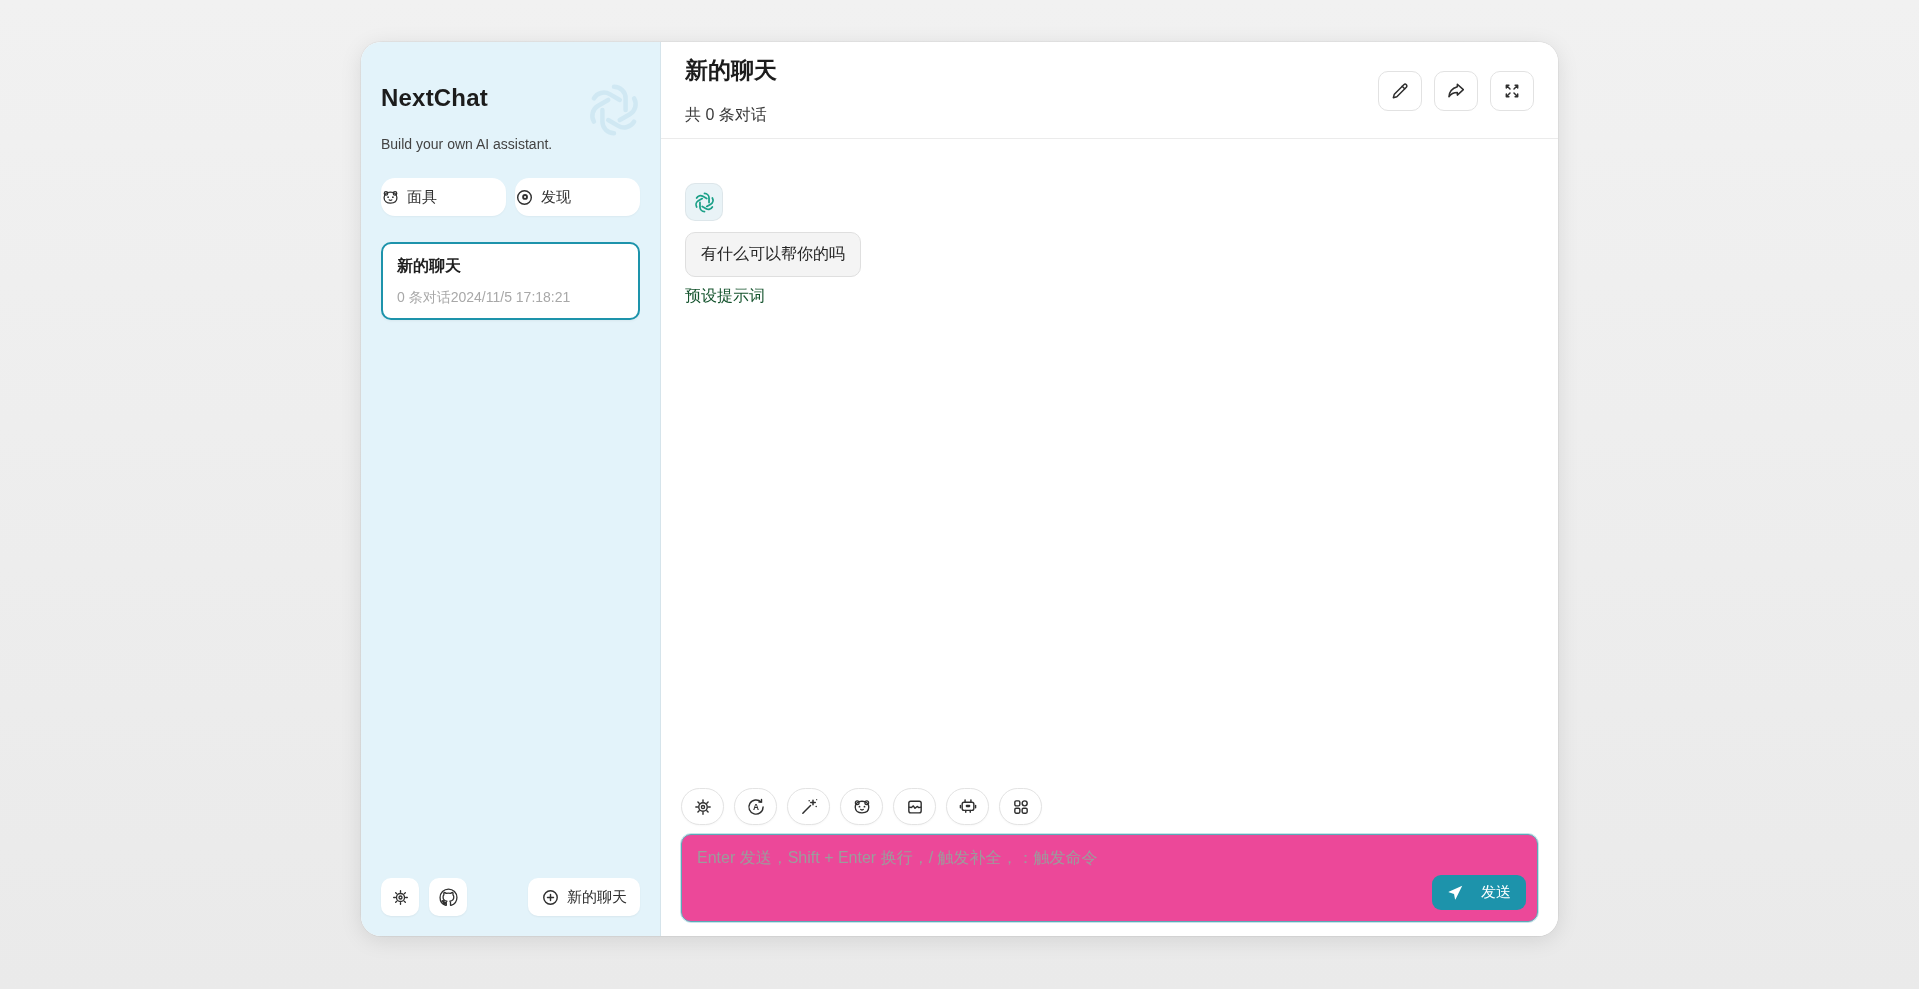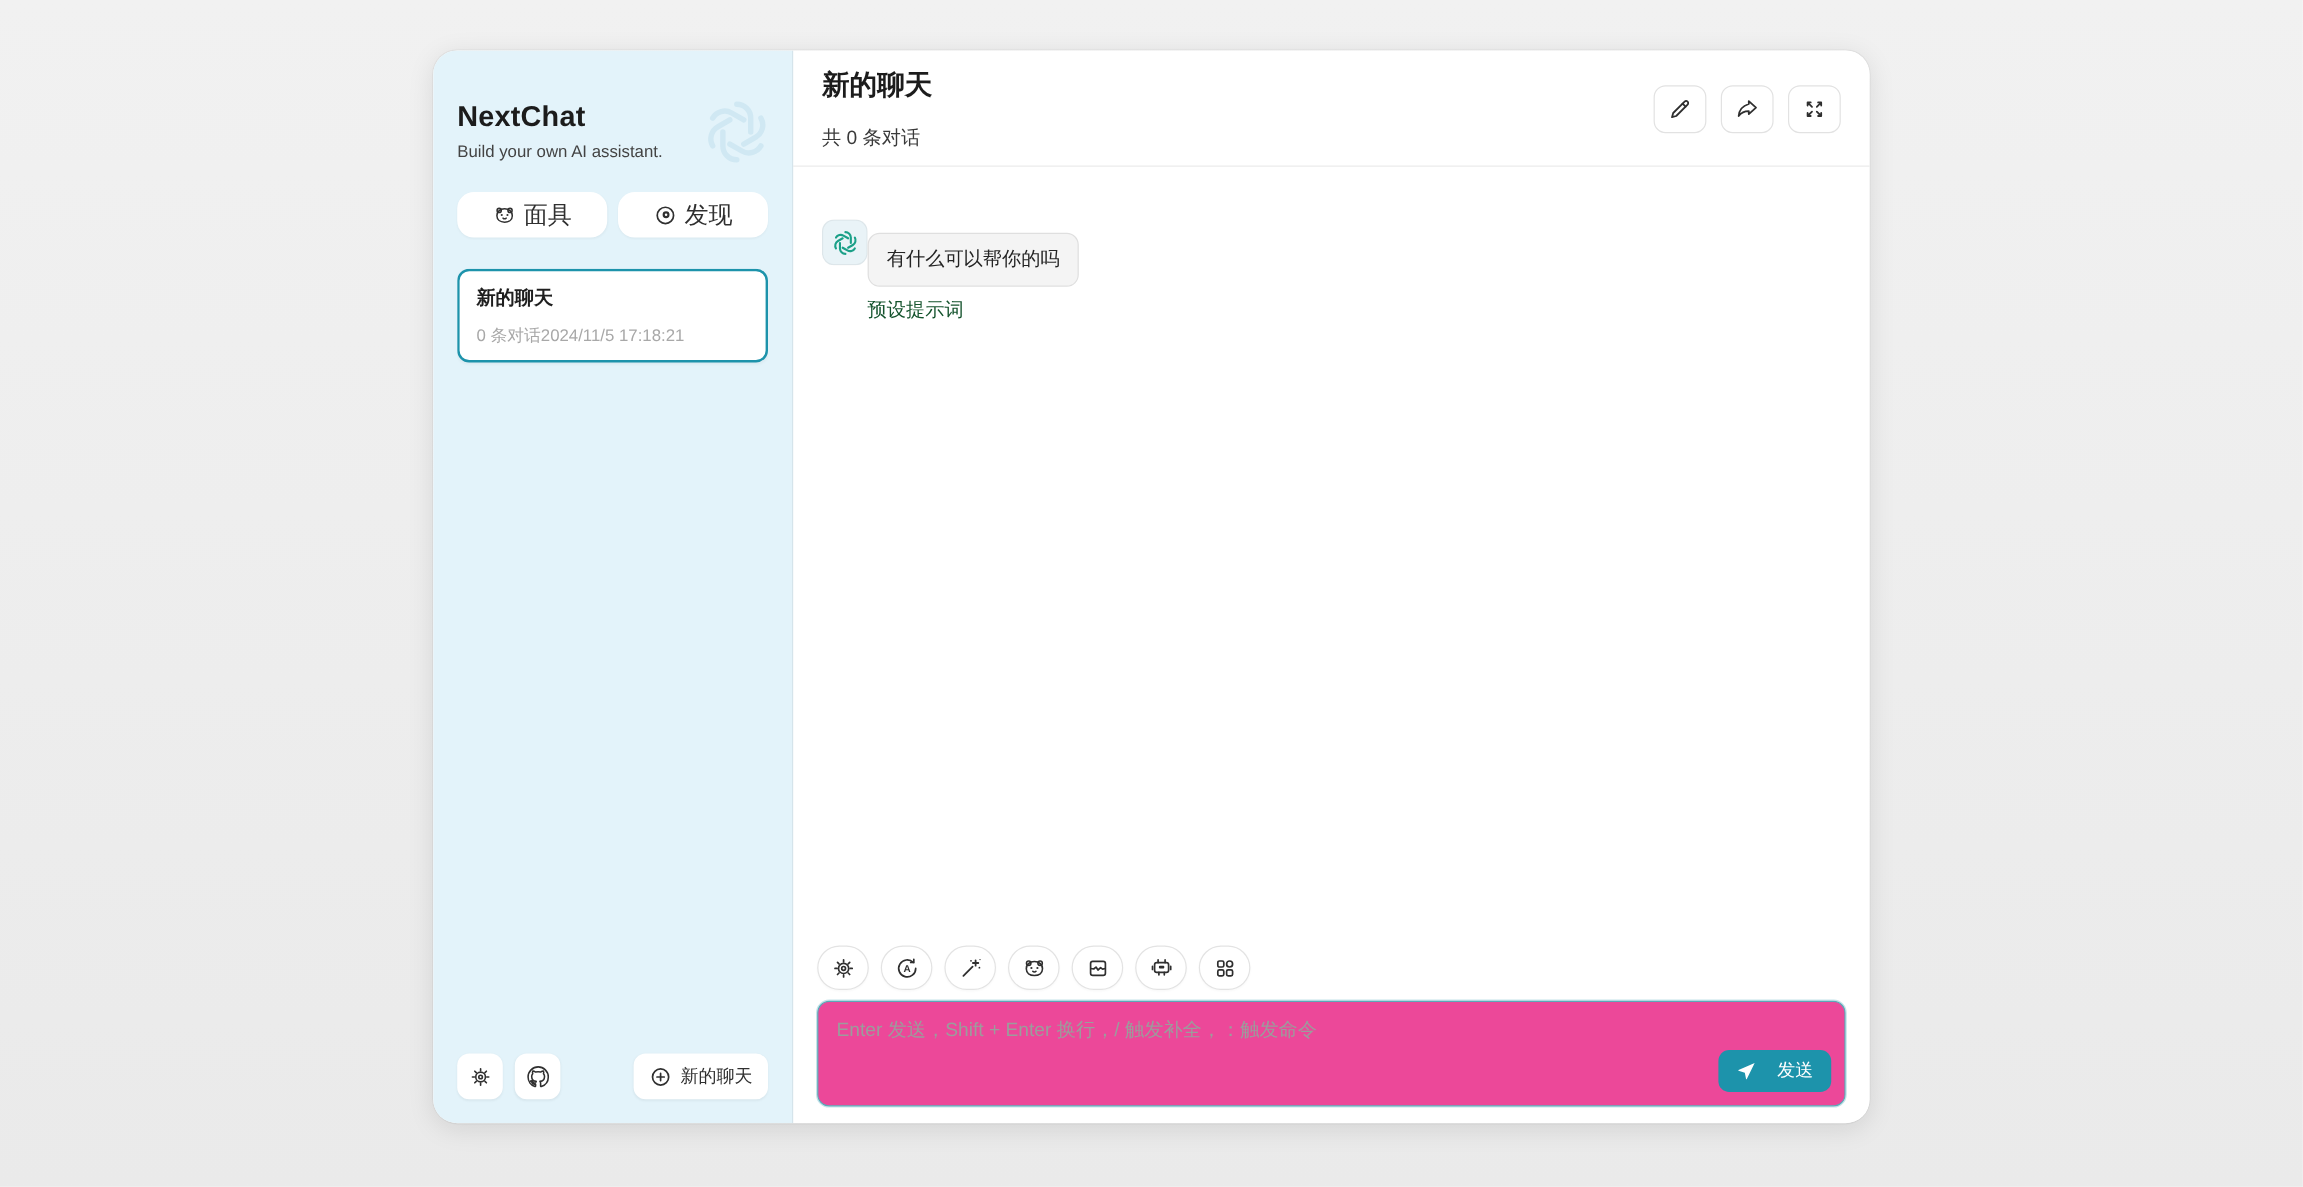--- a/index.html
+++ b/index.html
@@ -18,26 +18,26 @@
 
   
   .sidebar {
     width:300px; flex:0 0 300px; background:#e3f3fa; position:relative;
     padding:20px; display:flex; flex-direction:column;
     border-right:1px solid rgba(0,0,0,0.06);
   }
   .watermark { position:absolute; top:36px; right:14px; width:64px; height:64px; color:#d0e8f3; }
   .sb-head { margin-top:22px; position:relative; z-index:1; }
   .sb-title { font-size:24px; font-weight:700; color:#1c1c1c; letter-spacing:0.2px; }
-  .sb-sub { font-size:14px; color:#434343; margin-top:6px; }
+  .sb-sub { font-size:14px; color:#434343; margin-top:24px; }
   .sb-actions { display:flex; gap:9px; margin-top:26px; }
   .sb-actions button {
     flex:1; height:38px; border:none; border-radius:14px; background:#ffffff;
-    display:flex; align-items:center; justify-content:center; gap:7px;
-    font-size:20px; color:#303030; cursor:pointer; font-family:inherit;
+    display:flex; align-items:center; gap:7px;
+    font-size:15px; color:#303030; cursor:pointer; font-family:inherit;
     box-shadow:0 1px 2px rgba(0,0,0,0.04);
   }
   .ic { display:inline-flex; }
   .ic svg { width:19px; height:19px; }
   .chat-list { margin-top:26px; flex:1; overflow:hidden; }
   .chat-item {
     background:#ffffff; border:2px solid #1d93ab; border-radius:10px;
     padding:12px 14px 11px; cursor:pointer; box-shadow:0 1px 3px rgba(0,0,0,0.05);
   }
   .ci-title { font-size:16px; font-weight:700; color:#1f1f1f; }
@@ -66,21 +66,21 @@
              white-space:nowrap; overflow:hidden; text-overflow:ellipsis; cursor:pointer; }
   .h-sub { font-size:16px; color:#3a3a3a; margin-top:19px; }
   .h-actions { display:flex; gap:12px; }
   .h-actions button {
     width:44px; height:40px; background:#ffffff; border:1px solid #e2e2e2; border-radius:10px;
     display:flex; align-items:center; justify-content:center; cursor:pointer; color:#2f2f2f;
   }
   .h-actions svg { width:20px; height:20px; }
 
   .chat-body { flex:1; overflow:auto; padding:44px 24px 10px; position:relative; }
-  .msg { display:flex; flex-direction:row; align-items:flex-start; }
+  .msg { display:flex; flex-direction:column; align-items:flex-start; }
   .avatar {
     width:38px; height:38px; border-radius:10px; background:#e9f3f7;
     border:1px solid rgba(0,0,0,0.05);
     display:flex; align-items:center; justify-content:center; color:#1ba088;
   }
   .avatar svg { width:25px; height:25px; }
   .bubble-wrap { margin-top:11px; display:flex; flex-direction:column; }
   .bubble {
     background:#f4f4f4; border:1px solid #dfdfdf; border-radius:10px;
     padding:11px 15px; font-size:16px; color:#242424; width:fit-content;

